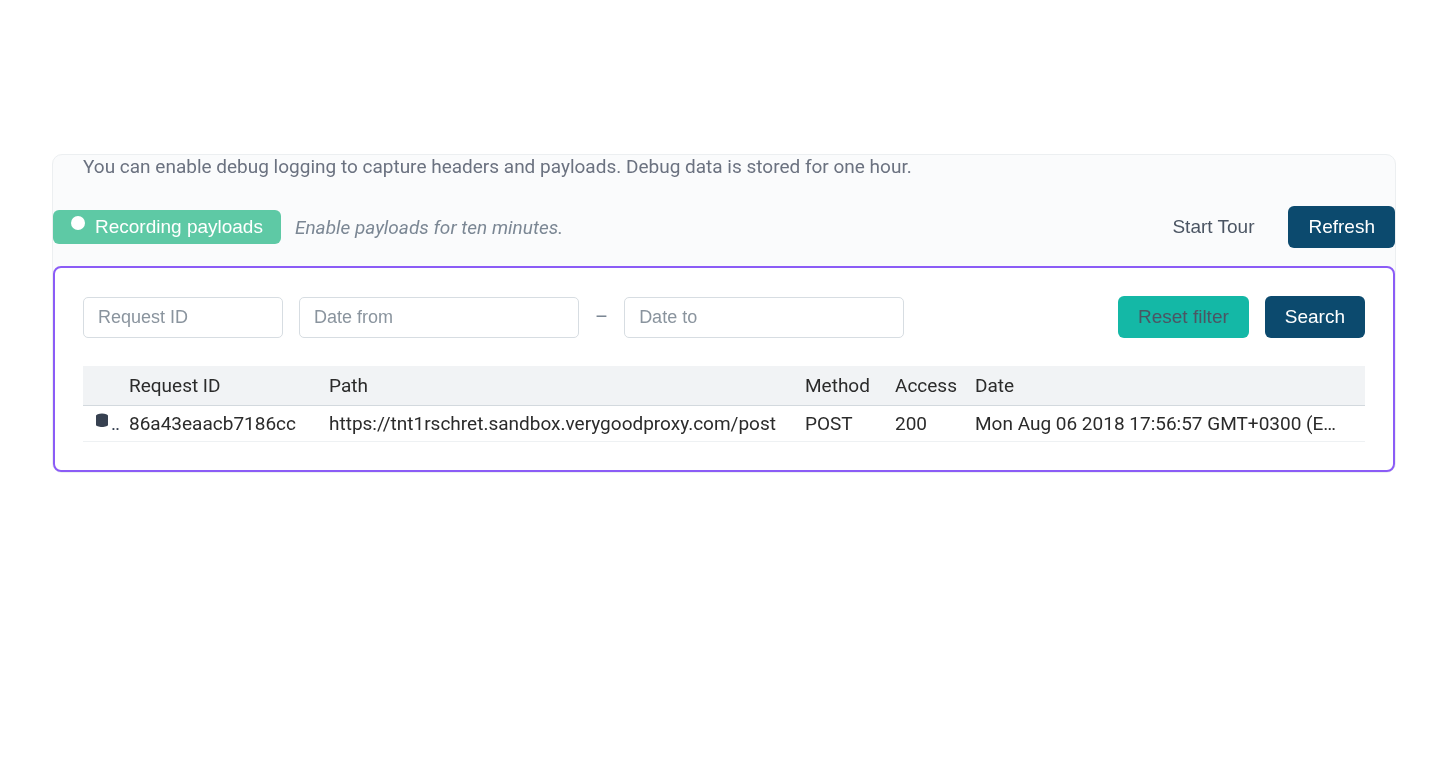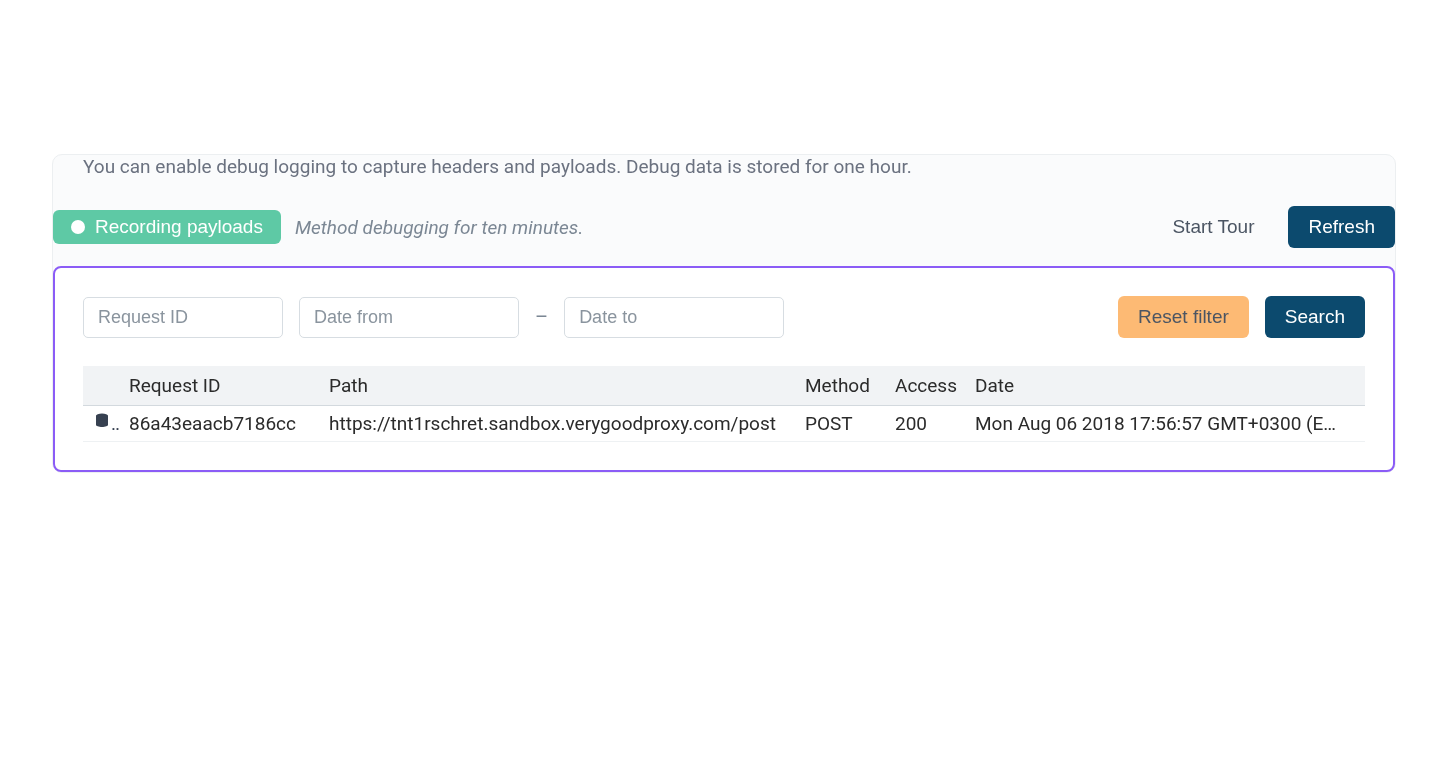--- a/index.html
+++ b/index.html
@@ -30,21 +30,20 @@
     margin: 0 0 28px 30px;
   }
   .toolbar {
     display: flex;
     align-items: center;
     margin: 0 0 18px 0;
     gap: 14px;
   }
   .recording-badge {
     display: inline-flex;
-    align-items: center;
     gap: 10px;
     background: #5ec9a5;
     color: #ffffff;
     font-size: 19px;
     padding: 6px 18px;
     border-radius: 6px;
     border: none;
     cursor: pointer;
   }
   .rec-dot {
@@ -57,21 +56,21 @@
   }
   .spacer { flex: 1; }
   .btn {
     font-size: 19px;
     padding: 10px 20px;
     border-radius: 6px;
     border: none;
     cursor: pointer;
   }
   .btn-light {
-    background: #fdba74;
+    background: #14b8a6;
     color: #4b5563;
   }
   .btn-plain {
     background: transparent;
     color: #4b5563;
   }
   .btn-primary {
     background: #0c4a6e;
     color: #ffffff;
   }
@@ -90,21 +89,21 @@
   .input {
     font-size: 18px;
     padding: 9px 14px;
     border: 1px solid #d7dde2;
     border-radius: 5px;
     color: #56606a;
     background: #fff;
   }
   .input::placeholder { color: #8a949e; }
   .input.small { width: 200px; }
-  .input.med { width: 220px; }
+  .input.med { width: 280px; }
   .range-sep { color: #7b8794; font-size: 20px; }
   table.log {
     width: 100%;
     border-collapse: collapse;
     font-size: 19px;
     table-layout: fixed;
   }
   table.log thead th {
     text-align: left;
     font-weight: 400;
@@ -141,21 +140,21 @@
 <div class="panel-outer">
 
 
   <p class="description">You can enable debug logging to capture headers and payloads. Debug data is stored for one hour.</p>
 
   <div class="toolbar">
     <button class="recording-badge">
       <span class="rec-dot"></span>
       <span>Recording payloads</span>
     </button>
-    <span class="debug-hint">Method debugging for ten minutes.</span>
+    <span class="debug-hint">Enable payloads for ten minutes.</span>
     <span class="spacer"></span>
     <button class="btn btn-plain">Start Tour</button>
     <button class="btn btn-primary">Refresh</button>
   </div>
 
   <div class="card">
 
     <div class="filters">
       <input class="input small" placeholder="Request ID" style="">
       <input class="input med" placeholder="Date from" style="">

